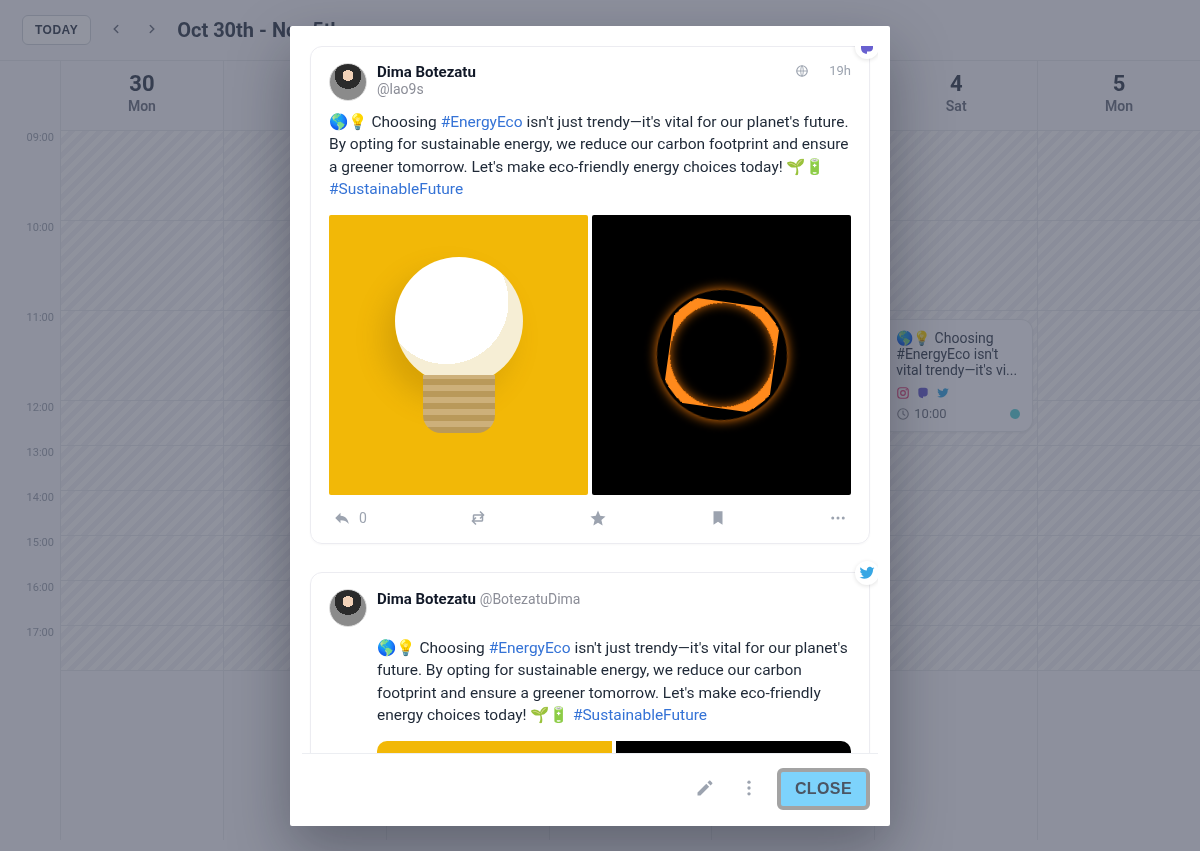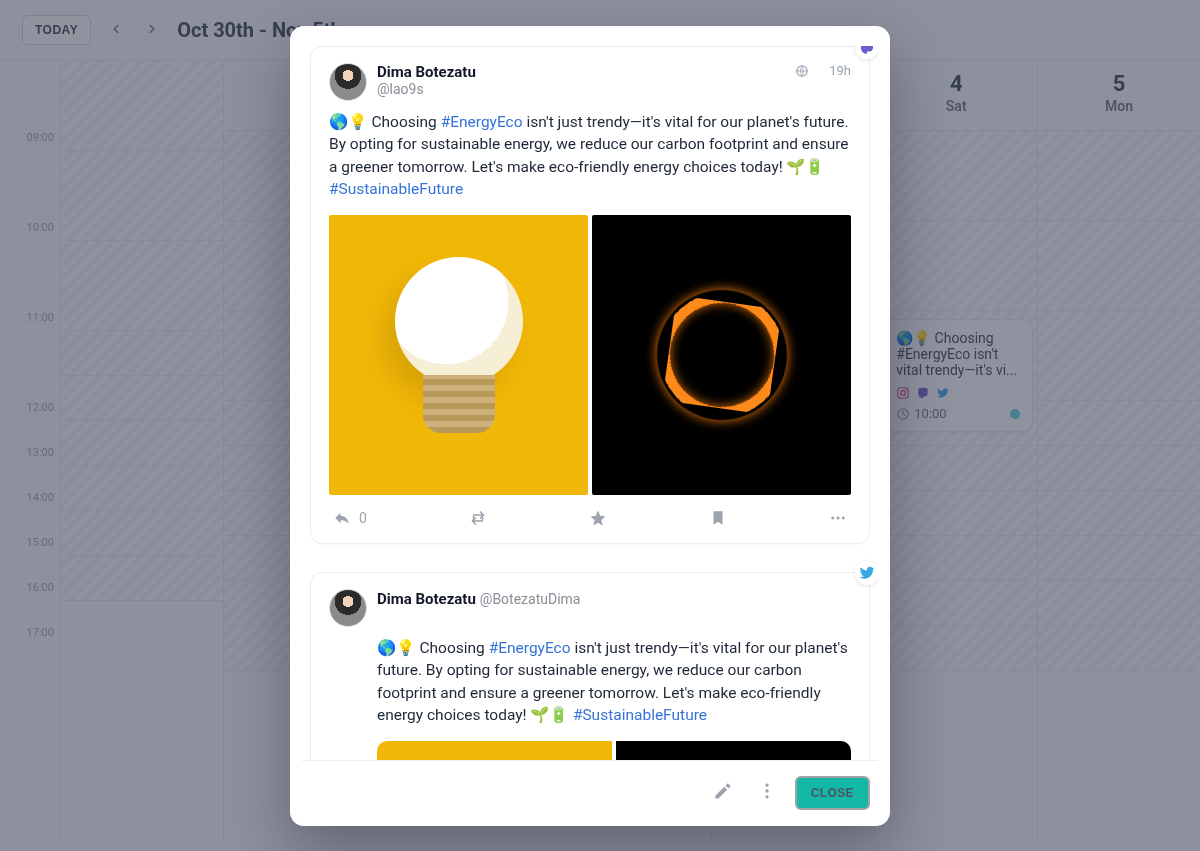--- a/index.html
+++ b/index.html
@@ -68,21 +68,21 @@
   .eventcard.purple { border-left:5px solid #6c60e0; top:258px; }
   .eventcard .iconrow { margin-top:8px; display:flex; gap:6px; align-items:center;}
   .eventcard .clockrow { margin-top:6px; display:flex; align-items:center; justify-content:space-between;}
   .dot { width:10px;height:10px;border-radius:50%; background:#5ad1d8;}
   .eventcard svg { width:14px;height:14px;}
   .timechip { font-size:13px; color:#6b7280; display:flex; gap:4px; align-items:center;}
 
   
   .modal {
     position:absolute; left:290px; top:26px; width:600px; height:800px;
-    background:#fff; border-radius:14px; z-index:10;
+    background:#fff; border-radius:2px; z-index:10;
     box-shadow:0 24px 60px rgba(15,18,30,.35);
     display:flex; flex-direction:column;
     padding:20px 12px 12px;
   }
   .modal-scroll {
     overflow-y:auto; flex:1; padding:0 8px;
   }
   .modal-scroll::-webkit-scrollbar { width:10px;}
   .modal-scroll::-webkit-scrollbar-thumb { background:#d4d6de; border-radius:6px;}
   .modal-scroll::-webkit-scrollbar-track { background:transparent;}
@@ -161,22 +161,22 @@
   .indented .postbody, .indented .mediarow { margin-left:48px;}
 
   
   .modal-footer {
     border-top:1px solid #eceef2;
     padding:14px 8px 4px; display:flex; justify-content:flex-end; gap:12px; align-items:center;
   }
   .iconbtn { background:none;border:0;padding:6px;cursor:pointer;}
   .iconbtn svg { width:20px;height:20px;fill:#9ca3af;}
   .closebtn {
-    border:2px solid #a3a3a3; background:#14b8a6; border-radius:6px;
-    padding:8px 14px; font-size:12px; font-weight:700; letter-spacing:.4px;
+    border:4px solid #a3a3a3; background:#7dd3fc; border-radius:6px;
+    padding:8px 14px; font-size:16px; font-weight:700; letter-spacing:.4px;
     color:#4b5563;
   }
   .globe-icon { width:14px;height:14px; fill:#9ca3af;}
 
   .ig-ic{fill:#e64880;} .ma-ic{fill:#6860d0;} .tw-ic{fill:#38a7e4;} .clock-ic{fill:#8c8e99;}
 </style>
 </head>
 <body>
 
 <div class="bg">
@@ -204,20 +204,24 @@
       <div class="hourlabel">11:00</div>
       <div class="hourlabel compact">12:00</div>
       <div class="hourlabel compact">13:00</div>
       <div class="hourlabel compact">14:00</div>
       <div class="hourlabel compact">15:00</div>
       <div class="hourlabel compact">16:00</div>
       <div class="hourlabel compact">17:00</div>
     </div>
 
     <div class="daycol">
+      <div class="dayhead">
+        <div class="num">30</div>
+        <div class="dow">Mon</div>
+      </div>
       <div class="hourcell"></div>
         <div class="hourcell"></div>
         <div class="hourcell"></div>
       <div class="hourcell compact"></div>
         <div class="hourcell compact"></div>
         <div class="hourcell compact"></div>
       <div class="hourcell compact"></div>
         <div class="hourcell compact"></div>
         <div class="hourcell compact"></div>
     </div>

